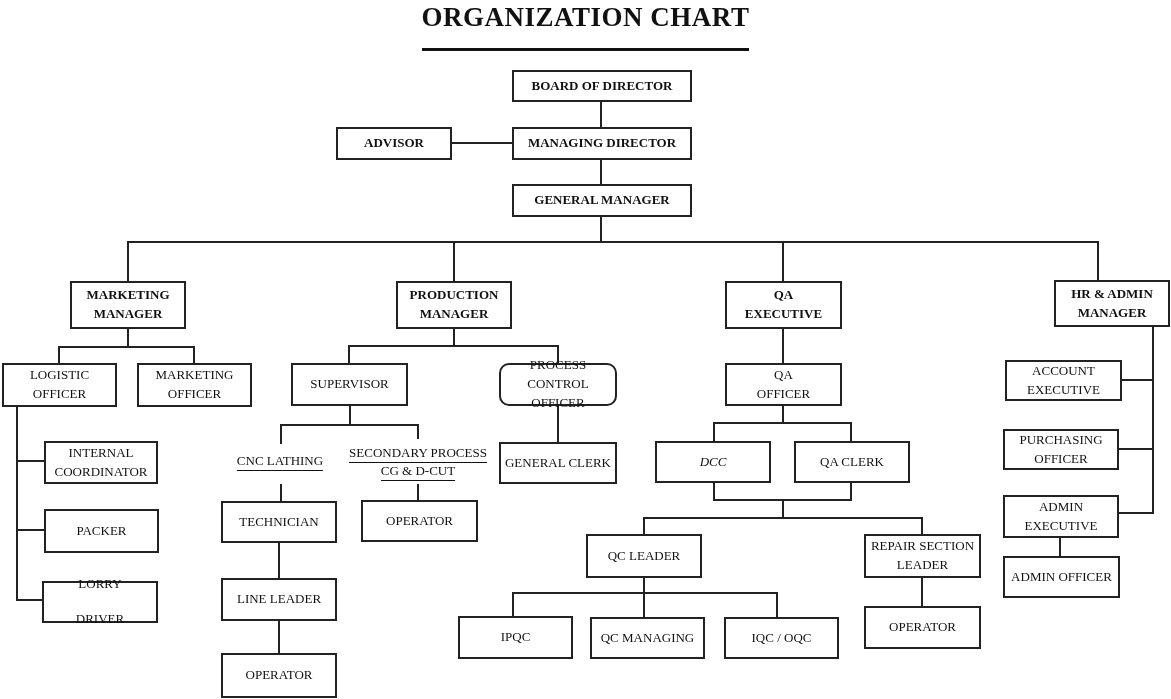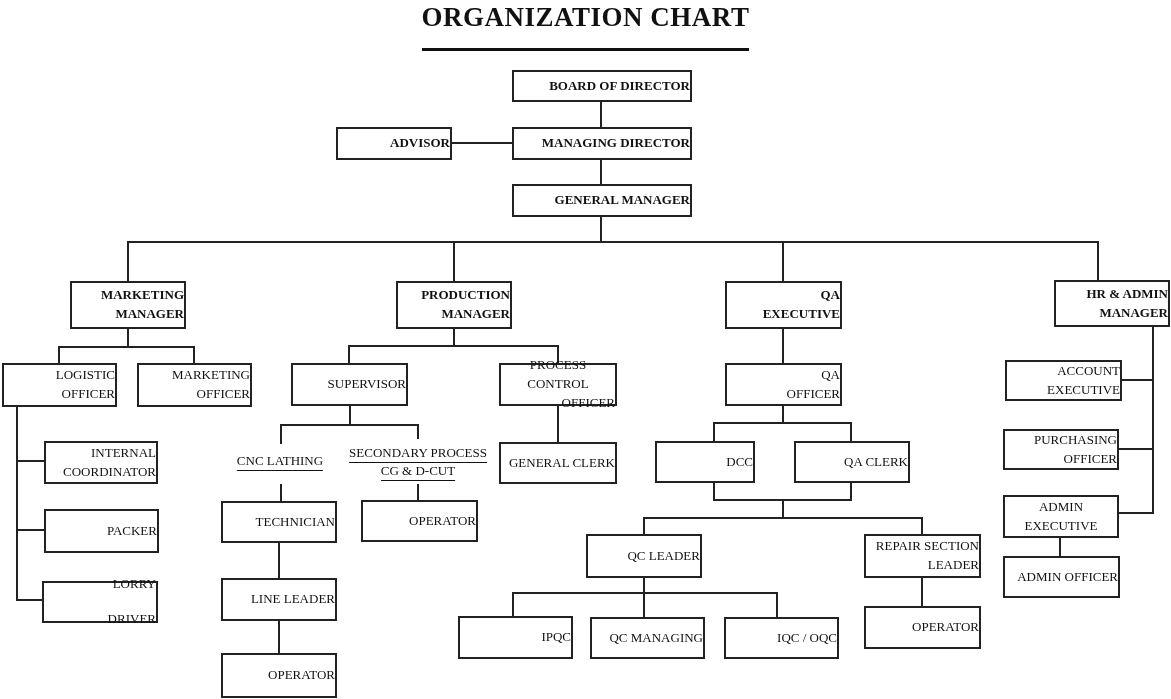--- a/index.html
+++ b/index.html
@@ -26,21 +26,21 @@
     border-bottom: 3px solid #111111;
     padding-bottom: 15px;
   }
   #chart-root { position: absolute; inset: 0; }
   .node {
     position: absolute;
     background: #ffffff;
     border: 2px solid #222222;
     display: flex;
     flex-direction: column;
-    align-items: flex-end;
+    align-items: center;
     justify-content: center;
     text-align: center;
     font-size: 13px;
     line-height: 1.45;
     z-index: 2;
   }
   .node.bold { font-weight: bold; }
   .float-label {
     position: absolute;
     transform: translateX(-50%);
@@ -153,21 +153,21 @@
         <span>LOGISTIC</span>
         <span>OFFICER</span>
       </div>
       <div class="node" style="left: 137px; top: 363px; width: 115px; height: 44px;">
         <span>MARKETING</span>
         <span>OFFICER</span>
       </div>
       <div class="node" style="left: 291px; top: 363px; width: 117px; height: 43px;">
         <span>SUPERVISOR</span>
       </div>
-      <div class="node" style="left: 499px; top: 363px; width: 118px; height: 43px;">
+      <div class="node" style="left: 499px; top: 363px; width: 118px; height: 43px; border-radius: 10px;">
         <span>PROCESS CONTROL</span>
         <span>OFFICER</span>
       </div>
       <div class="node" style="left: 499px; top: 442px; width: 118px; height: 42px;">
         <span>GENERAL CLERK</span>
       </div>
       <div class="node" style="left: 44px; top: 441px; width: 114px; height: 43px;">
         <span>INTERNAL</span>
         <span>COORDINATOR</span>
       </div>
@@ -187,21 +187,21 @@
       <div class="node" style="left: 221px; top: 653px; width: 116px; height: 45px;">
         <span>OPERATOR</span>
       </div>
       <div class="node" style="left: 361px; top: 500px; width: 117px; height: 42px;">
         <span>OPERATOR</span>
       </div>
       <div class="node" style="left: 725px; top: 363px; width: 117px; height: 43px;">
         <span>QA</span>
         <span>OFFICER</span>
       </div>
-      <div class="node" style="left: 655px; top: 441px; width: 100px; height: 42px;">
+      <div class="node" style="left: 655px; top: 441px; width: 116px; height: 42px; font-style: italic;">
         <span>DCC</span>
       </div>
       <div class="node" style="left: 794px; top: 441px; width: 116px; height: 42px;">
         <span>QA CLERK</span>
       </div>
       <div class="node" style="left: 586px; top: 534px; width: 116px; height: 44px;">
         <span>QC LEADER</span>
       </div>
       <div class="node" style="left: 864px; top: 534px; width: 117px; height: 44px;">
         <span>REPAIR SECTION</span>

